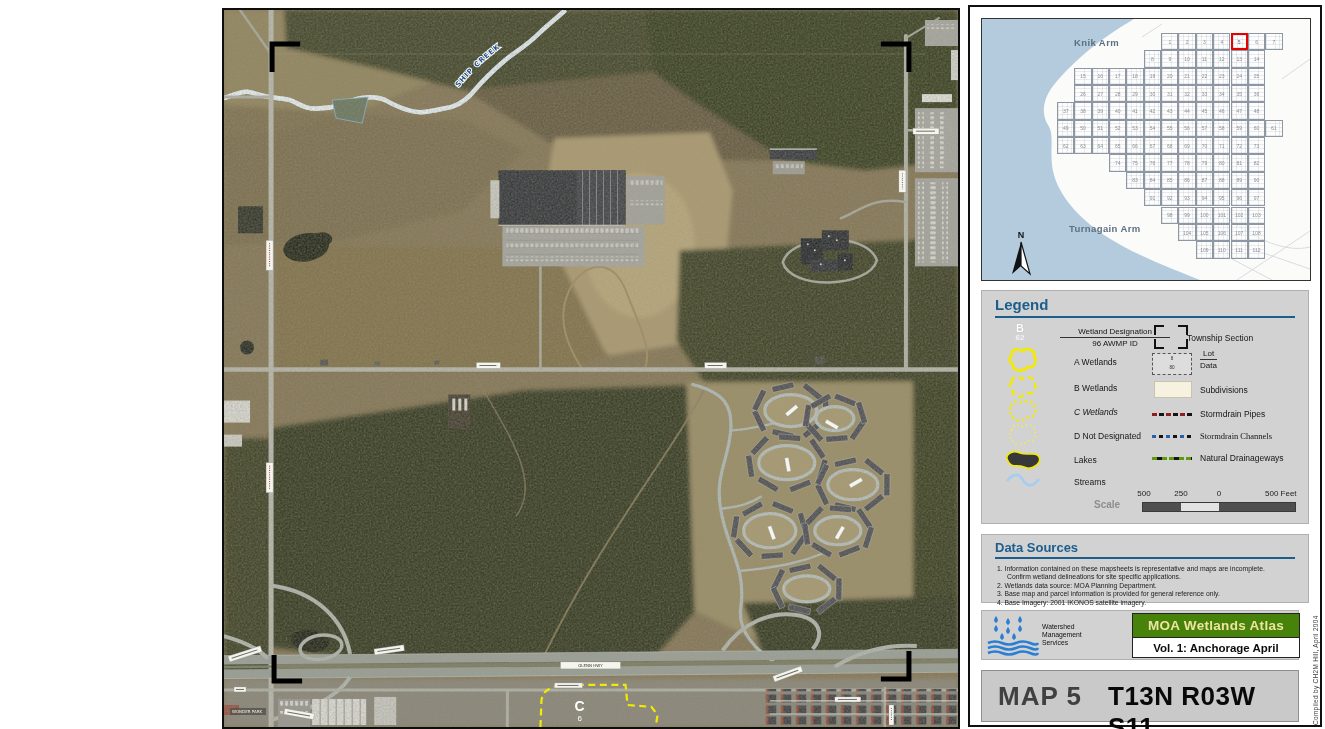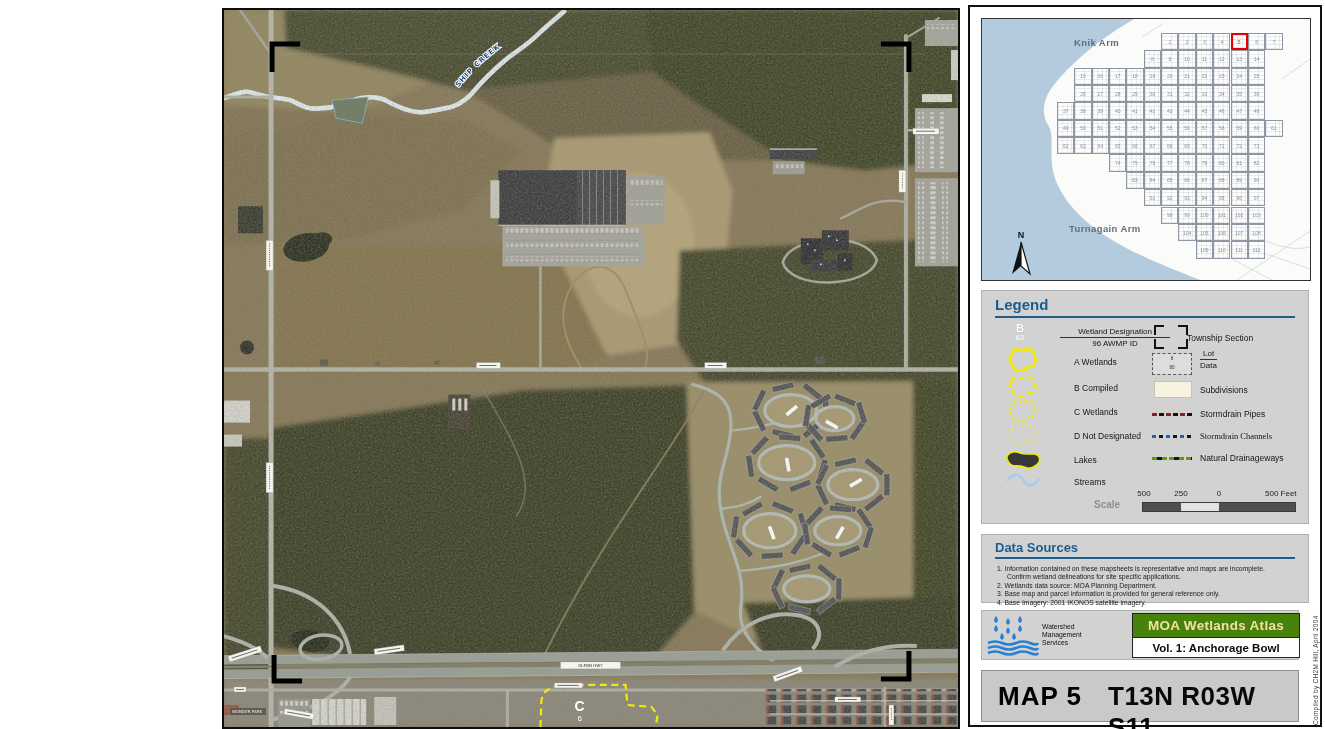--- a/index.html
+++ b/index.html
@@ -67,21 +67,21 @@
 
   
   .logo-strip{left:11px;top:603px;width:318px;height:50px;padding-left:6px;}
   .org-text{position:absolute;left:60px;top:12px;font-size:6.8px;line-height:8px;color:#111;}
   .atlas-wrap{position:absolute;left:150px;top:2px;width:166px;border:1px solid #222;}
   .atlas-green{background:#47820a;height:23px;display:flex;align-items:center;justify-content:center;}
   .atlas-green span{color:#efe3a0;font-weight:bold;font-size:13.5px;letter-spacing:.3px;}
   .atlas-vol{background:#fff;height:19px;display:flex;align-items:center;justify-content:center;border-top:1px solid #222;}
   .atlas-vol span{color:#0d0d0d;font-weight:bold;font-size:11.5px;}
   .mapnum-box{left:11px;top:663px;width:318px;height:52px;background:#c9c9c9;border:1px solid #8f8f8f;}
-  .mapnum{position:absolute;left:16px;top:10px;font-size:26px;font-weight:bold;color:#000000;letter-spacing:1px;}
+  .mapnum{position:absolute;left:16px;top:10px;font-size:26px;font-weight:bold;color:#404040;letter-spacing:1px;}
   .township{position:absolute;left:126px;top:10px;font-size:26px;font-weight:bold;color:#090909;letter-spacing:.5px;}
   .credit{position:absolute;right:1px;top:604px;height:114px;writing-mode:vertical-rl;transform:rotate(180deg);
     font-size:6.5px;color:#3c3c3c;letter-spacing:.3px;}
 
   
   .lbl{fill:#f5f5ef;stroke:#83837b;stroke-width:.3;}
   .lbl-line{stroke:#6f6f68;stroke-width:1;fill:none;}
   .lbl-line-red{stroke:#a84f44;stroke-width:1.1;fill:none;}
   .loop-street{fill:#a89b74;stroke:#b6bfbc;stroke-width:3.2;}
   .bldg{fill:#54555a;stroke:#d3d3cc;stroke-width:.35;}
@@ -591,26 +591,26 @@
       </div>
 
       <svg style="position:absolute;left:22px;top:54px;" width="38" height="32">
         <path d="M8,10 C6,4 14,3 18,6 C23,2 32,5 30,11 C34,15 30,24 24,22 C18,28 8,26 9,19 C4,17 5,13 8,10 Z" fill="none" stroke="#f2ea00" stroke-width="2.6"></path>
       </svg>
       <div class="leg-item-label" style="left:92px;top:66px;">A Wetlands</div>
 
       <svg style="position:absolute;left:22px;top:82px;" width="38" height="30">
         <path d="M8,9 C6,4 14,3 18,6 C23,2 32,5 30,10 C34,14 30,22 24,20 C18,26 8,24 9,18 C4,16 5,12 8,9 Z" fill="none" stroke="#f2ea00" stroke-width="2.4" stroke-dasharray="6 4"></path>
       </svg>
-      <div class="leg-item-label" style="left:92px;top:92px;">B Compiled</div>
+      <div class="leg-item-label" style="left:92px;top:92px;">B Wetlands</div>
 
       <svg style="position:absolute;left:22px;top:106px;" width="38" height="30">
         <path d="M8,9 C6,4 14,3 18,6 C23,2 32,5 30,10 C34,14 30,22 24,20 C18,26 8,24 9,18 C4,16 5,12 8,9 Z" fill="none" stroke="#f2ea00" stroke-width="2.2" stroke-dasharray="2.5 3"></path>
       </svg>
-      <div class="leg-item-label" style="left:92px;top:116px;">C Wetlands</div>
+      <div class="leg-item-label" style="left:92px;top:116px;font-style:italic;">C Wetlands</div>
 
       <svg style="position:absolute;left:22px;top:130px;" width="38" height="30">
         <path d="M8,9 C6,4 14,3 18,6 C23,2 32,5 30,10 C34,14 30,22 24,20 C18,26 8,24 9,18 C4,16 5,12 8,9 Z" fill="none" stroke="#f0e85a" stroke-width="2" stroke-dasharray="1.4 3"></path>
       </svg>
       <div class="leg-item-label" style="left:92px;top:140px;">D Not Designated</div>
 
       <svg style="position:absolute;left:20px;top:154px;" width="42" height="30">
         <path d="M6,16 C2,10 10,4 18,8 C26,11 34,6 37,12 C40,18 30,26 22,22 C14,19 10,24 6,16 Z" fill="#38383a" stroke="#f2ea00" stroke-width="1.6"></path>
       </svg>
       <div class="leg-item-label" style="left:92px;top:164px;">Lakes</div>
@@ -690,21 +690,21 @@
       <div class="org-text">
         <div>Watershed</div>
         <div>Management</div>
         <div>Services</div>
       </div>
       <div class="atlas-wrap">
         <div class="atlas-green">
           <span>MOA Wetlands Atlas</span>
         </div>
         <div class="atlas-vol">
-          <span>Vol. 1:  Anchorage Bowl</span>
+          <span>Vol. 1:  Anchorage April</span>
         </div>
       </div>
     </div>
 
     <div class="panel-box mapnum-box">
       <div class="mapnum">MAP 5</div>
       <div class="township">T13N R03W S11</div>
     </div>
 
     <div class="credit">Compiled by CH2M Hill, April 2004</div>

